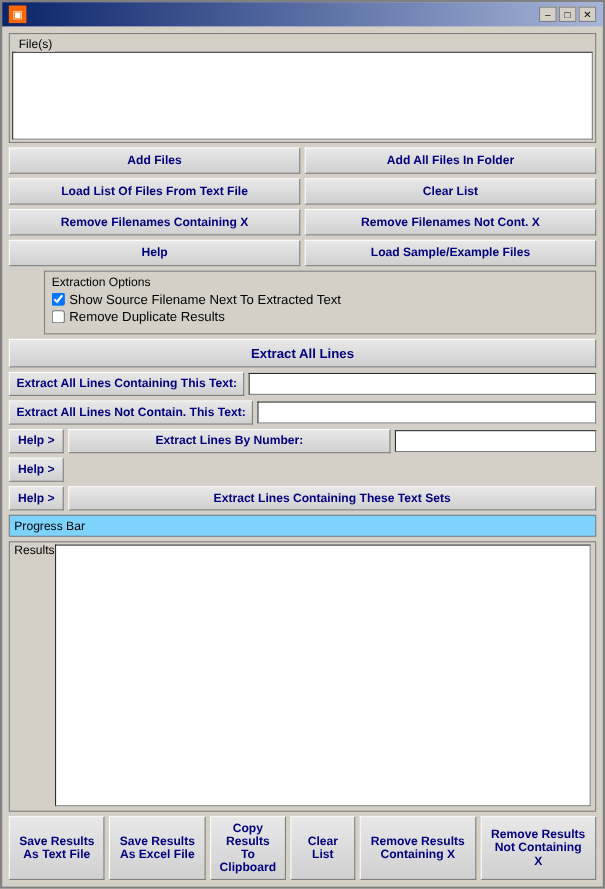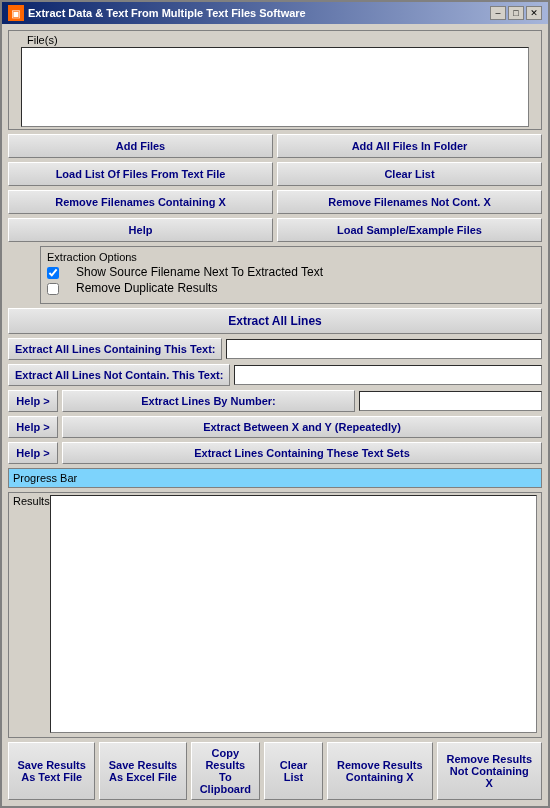--- a/index.html
+++ b/index.html
@@ -116,22 +116,22 @@
       background: #d4d0c8;
       margin-left: 32px;
     }
     .options-legend {
       font-size: 11px;
       color: #000;
       margin-bottom: 2px;
     }
     .checkbox-row {
       display: flex;
-      align-items: flex-end;
-      gap: 17px;
+      align-items: center;
+      gap: 4px;
       margin: 2px 0;
     }
     .checkbox-row input[type="checkbox"] {
       width: 12px;
       height: 12px;
     }
     .extract-row {
       display: flex;
       align-items: center;
       gap: 4px;
@@ -237,42 +237,41 @@
       min-height: 80px;
     }
     .bottom-btns {
       display: flex;
       flex-direction: row;
       gap: 4px;
       flex-shrink: 0;
     }
     .fieldset-like {
       border: 1px solid #808080;
-      padding: 2px 12px;
+      padding: 2px 2px;
       margin-bottom: 0;
     }
     .fieldset-title {
       font-size: 11px;
       background: #d4d0c8;
       padding: 0 2px;
       margin-left: 4px;
       margin-top: -7px;
       display: inline-block;
       position: relative;
     }
   </style>
 </head>
 <body>
 
 <div class="window">
 
   <div class="title-bar">
     <div class="title-bar-left">
       <div class="title-icon">▣</div>
-      <span class="title-text">Extract Data &amp; Text From Multiple Text Files Software</span>
     </div>
     <div class="title-buttons">
       <div class="title-btn">–</div>
       <div class="title-btn">□</div>
       <div class="title-btn">✕</div>
     </div>
   </div>
 
   <div class="content">
 
@@ -326,21 +325,20 @@
     </div>
 
     <div class="help-extract-row">
       <button class="help-btn">Help &gt;</button>
       <button class="extract-btn">Extract Lines By Number:</button>
       <input class="extract-input" type="text" style="flex: 0 0 80px;">
     </div>
 
     <div class="help-extract-row">
       <button class="help-btn">Help &gt;</button>
-      <button class="extract-btn-label">Extract Between X and Y (Repeatedly)</button>
     </div>
 
     <div class="help-extract-row">
       <button class="help-btn">Help &gt;</button>
       <button class="extract-btn-label">Extract Lines Containing These Text Sets</button>
     </div>
 
     <div class="progress-group">
       <span class="progress-label">Progress Bar</span>
     </div>

